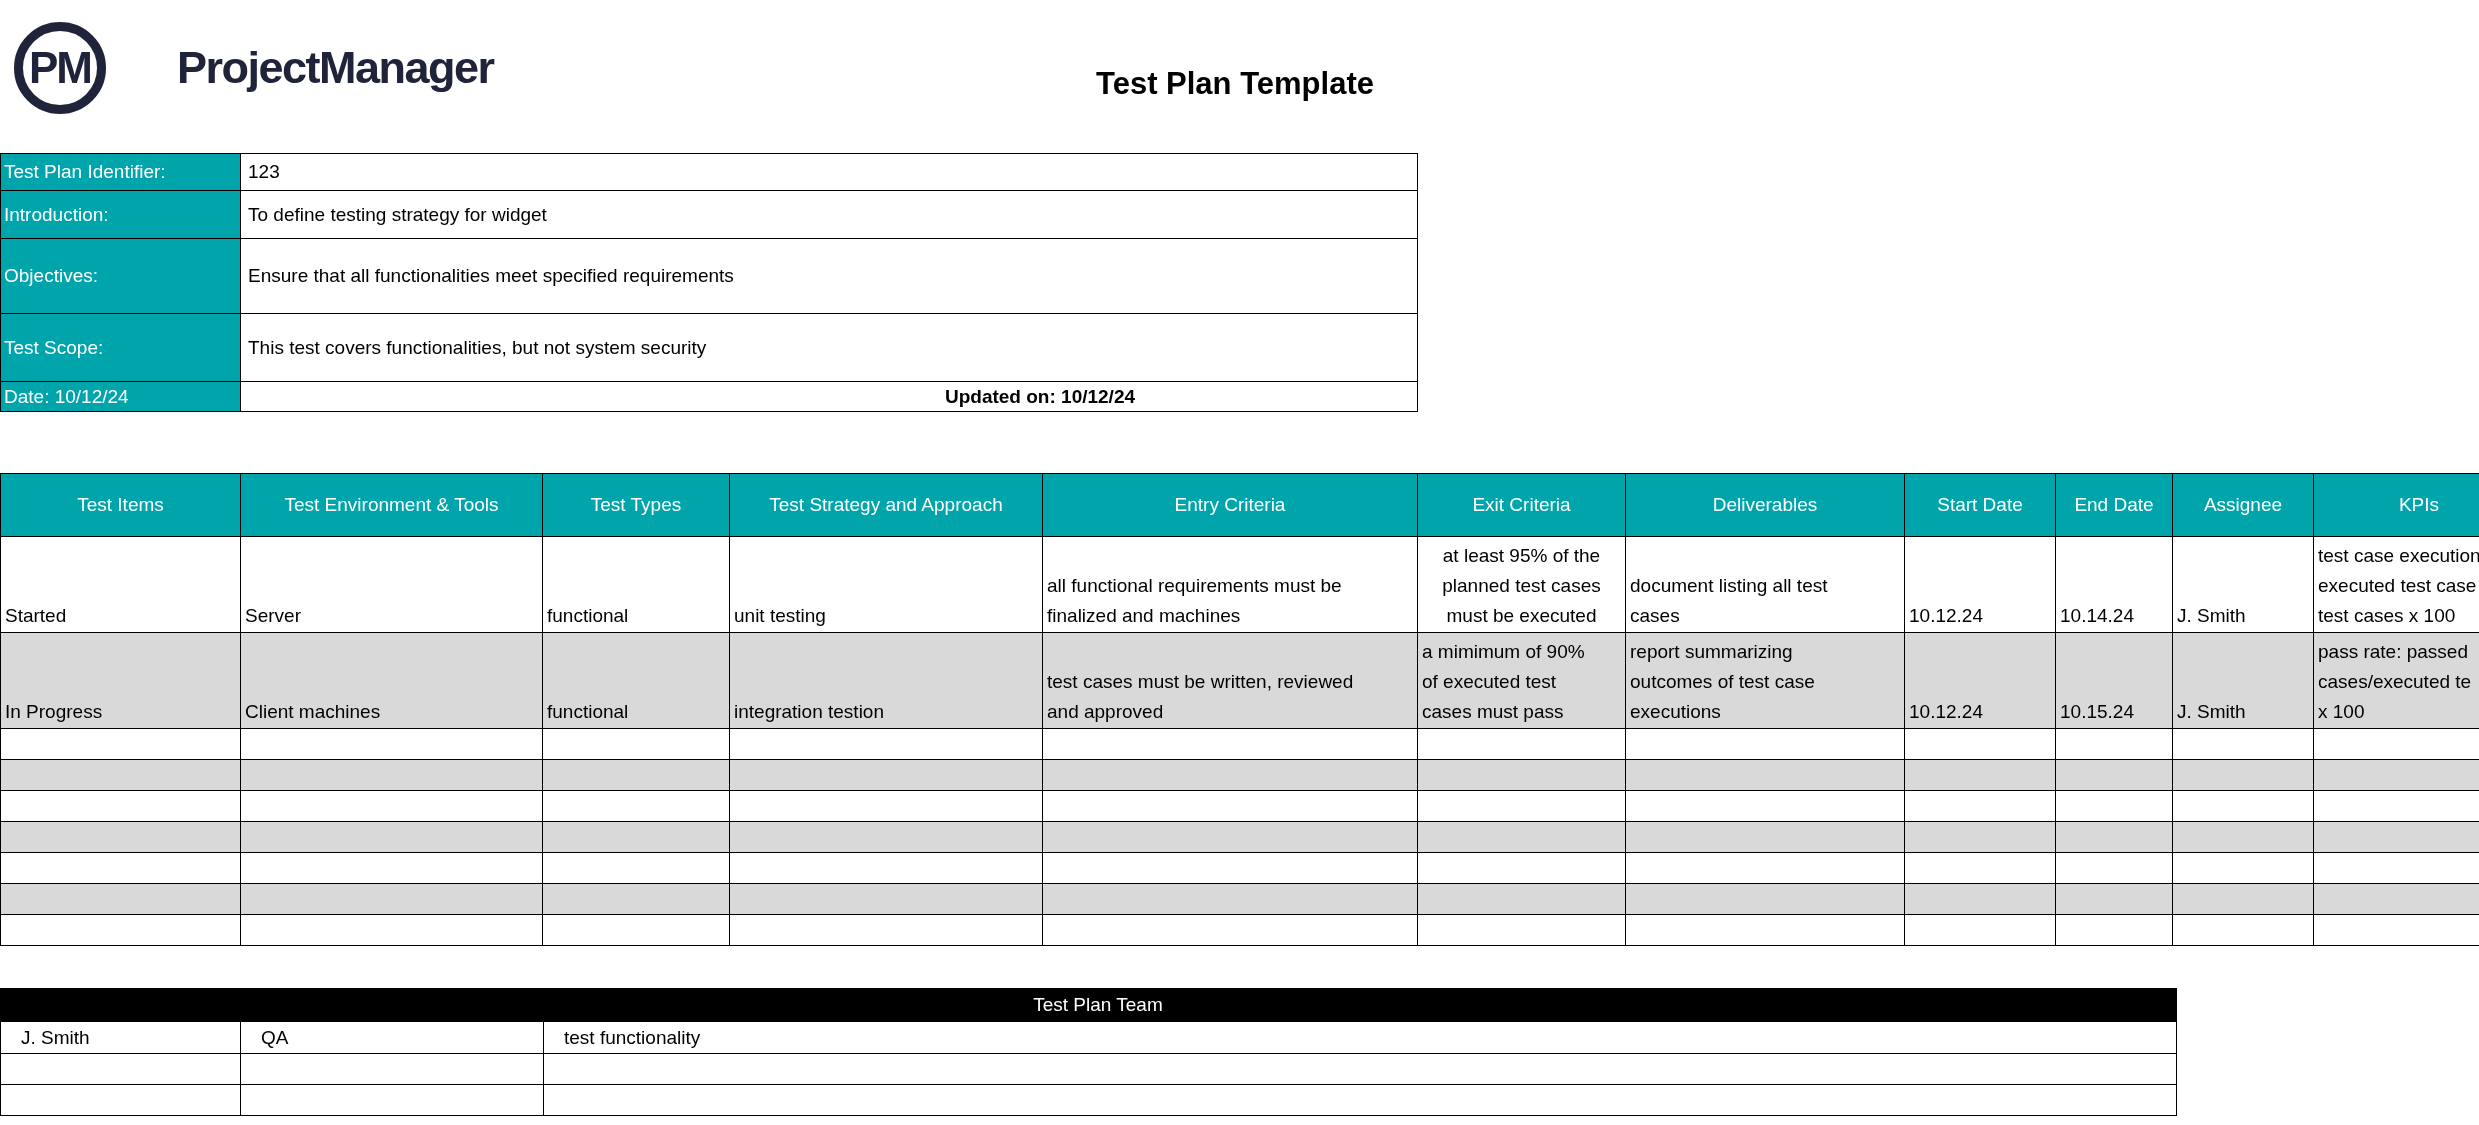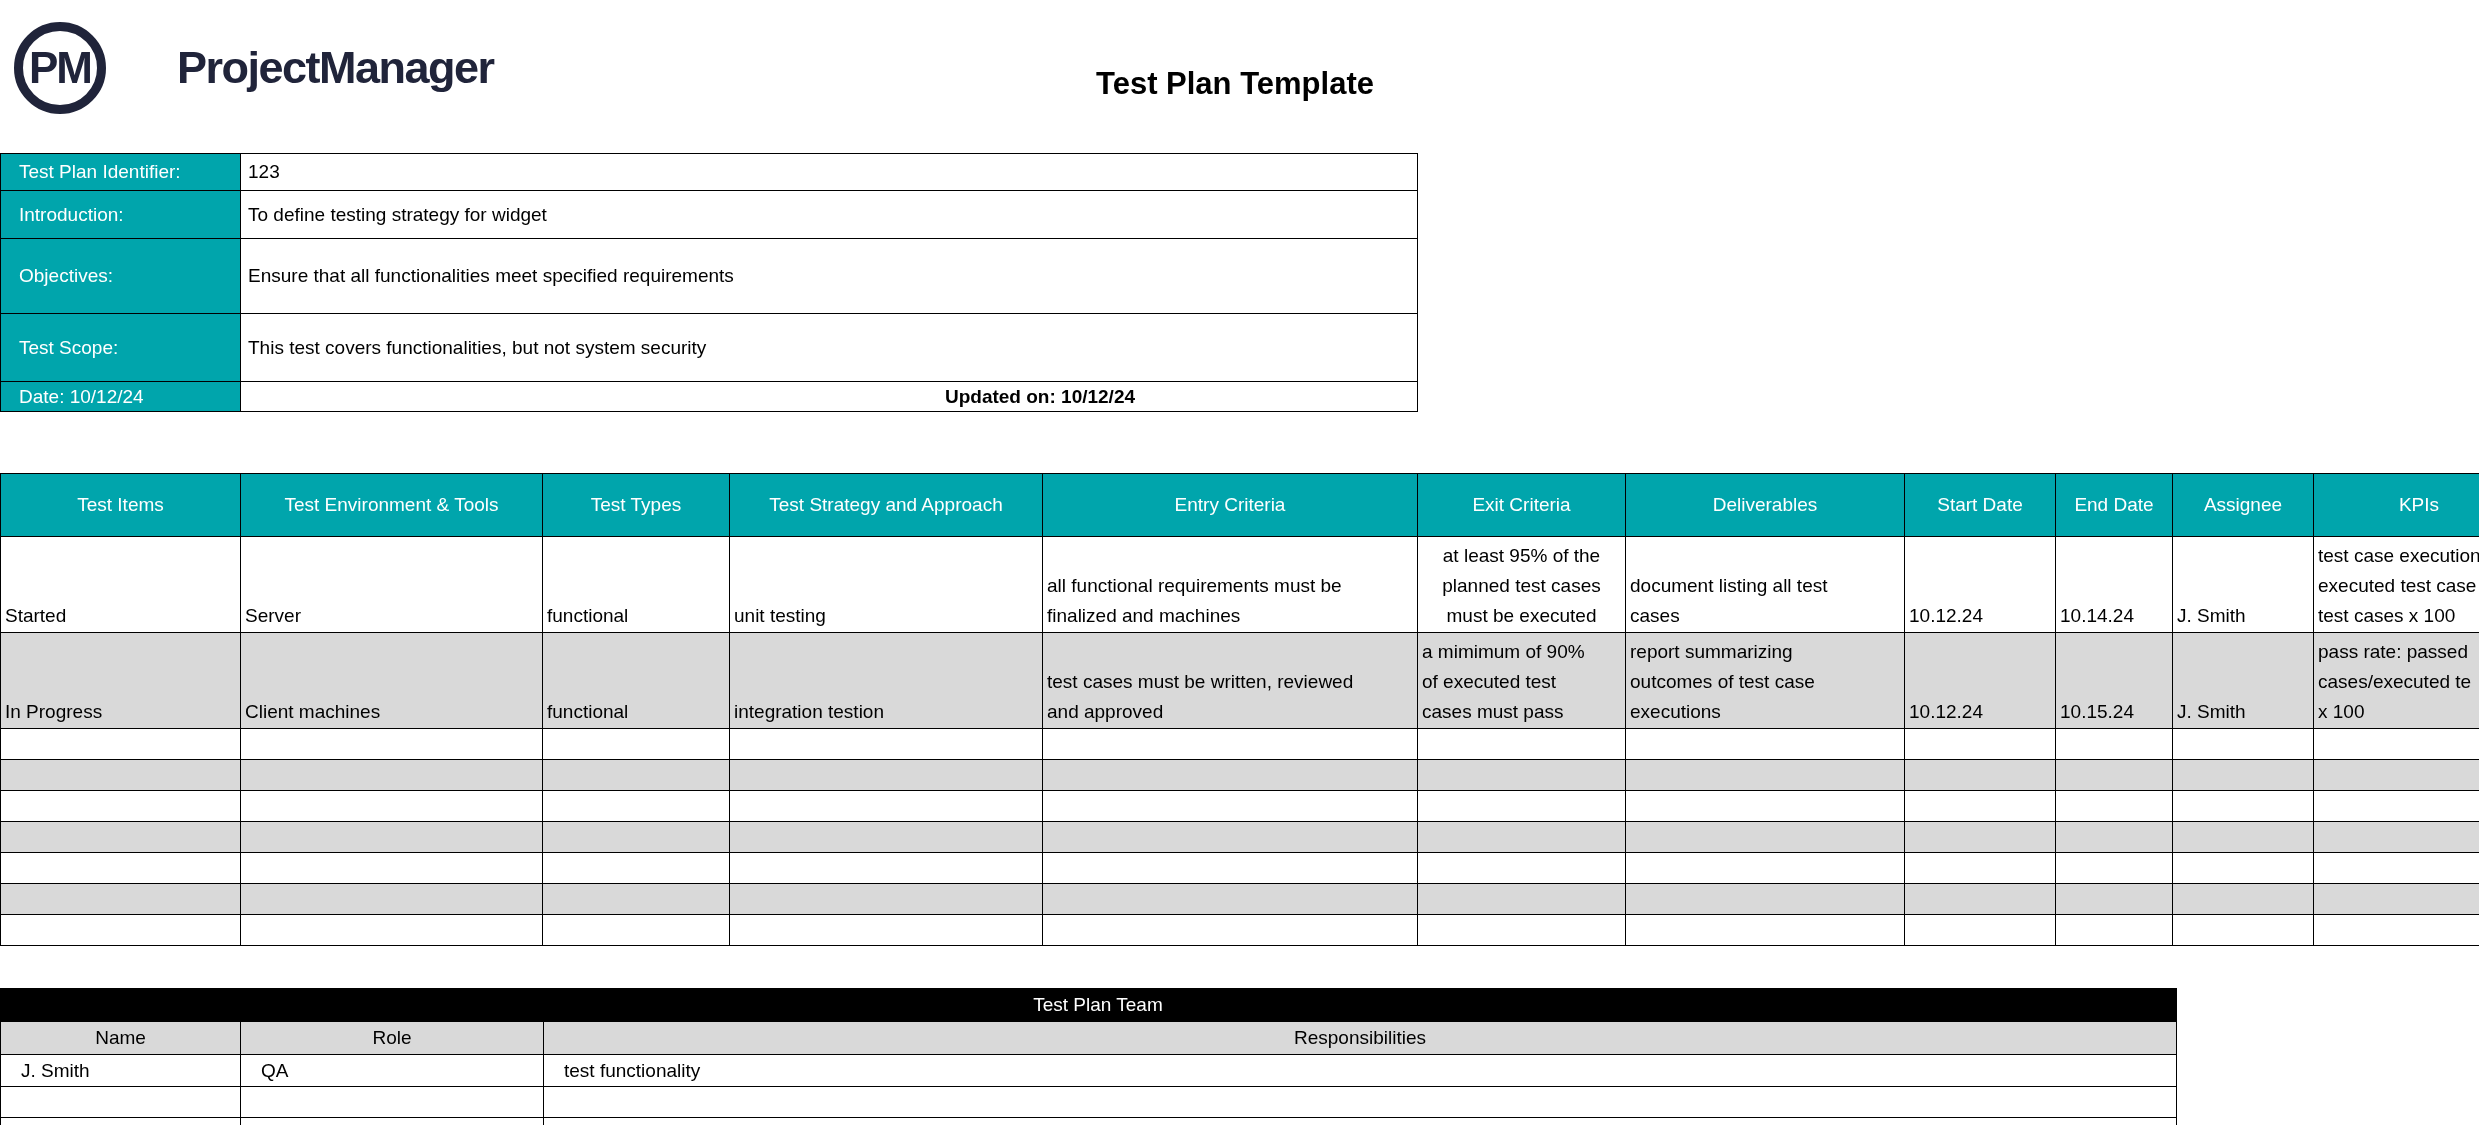--- a/index.html
+++ b/index.html
@@ -22,21 +22,21 @@
   .doc-title{
     position:absolute;top:66px;left:1035px;width:400px;
     text-align:center;font-size:31px;font-weight:700;color:#000;
   }
   
   table{border-collapse:collapse;table-layout:fixed;}
   td,th{border:1px solid #000;overflow:hidden;}
   
   .info-table{position:absolute;top:153px;left:0;width:1417px;}
   .info-table td{font-size:19px;vertical-align:middle;}
-  .info-table .lbl{background:#00A5AC;color:#fff;padding-left:18px;font-weight:400;}
+  .info-table .lbl{background:#00A5AC;color:#fff;padding-left:3px;font-weight:400;}
   .info-table .val{padding-left:7px;color:#000;}
   .info-table .updated{text-align:center;padding-left:423px;font-weight:700;}
   
   .main-table{position:absolute;top:473px;left:0;width:2524px;}
   .main-table th{
     background:#00A5AC;color:#fff;font-weight:400;font-size:19px;
     text-align:center;vertical-align:middle;margin-left:20px;
   }
   .main-table td{
     font-size:19px;line-height:30px;vertical-align:bottom;
@@ -265,25 +265,20 @@
   <table class="team-table">
     <colgroup>
         <col style="width:240px">
         <col style="width:303px">
         <col style="width:1633px">
       </colgroup>
     <tbody>
         <tr class="bar">
       <td colspan="3">Test Plan Team</td>
     </tr>
-    <tr>
-      <th>Name</th>
-      <th>Role</th>
-      <th>Responsibilities</th>
-    </tr>
     </tbody>
       <tbody id="team-tbody">
       <tr style="height:32px">
         <td>J. Smith</td>
         <td>QA</td>
         <td>test functionality</td>
       </tr>
     <tr style="height: 31px;">
           <td></td>
           <td></td>

